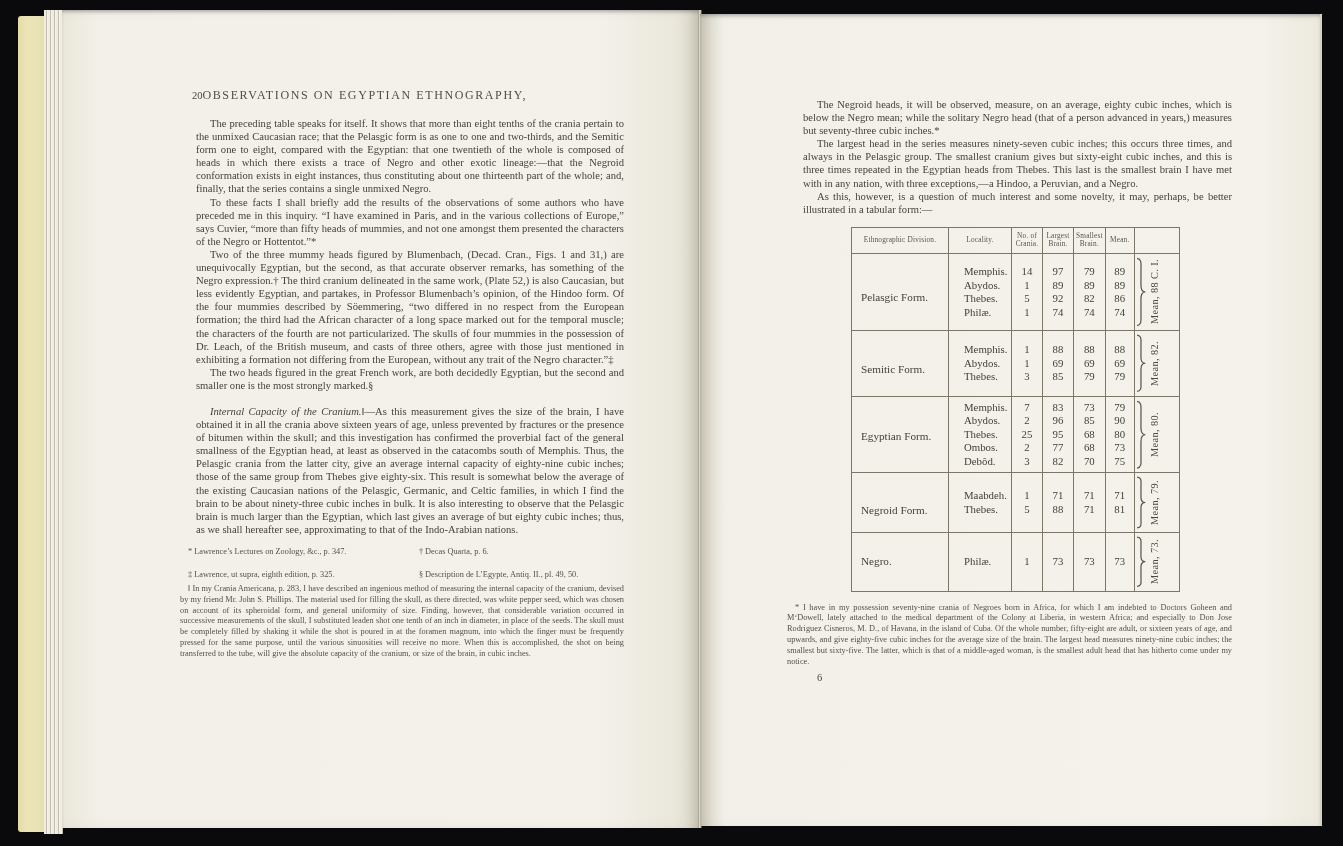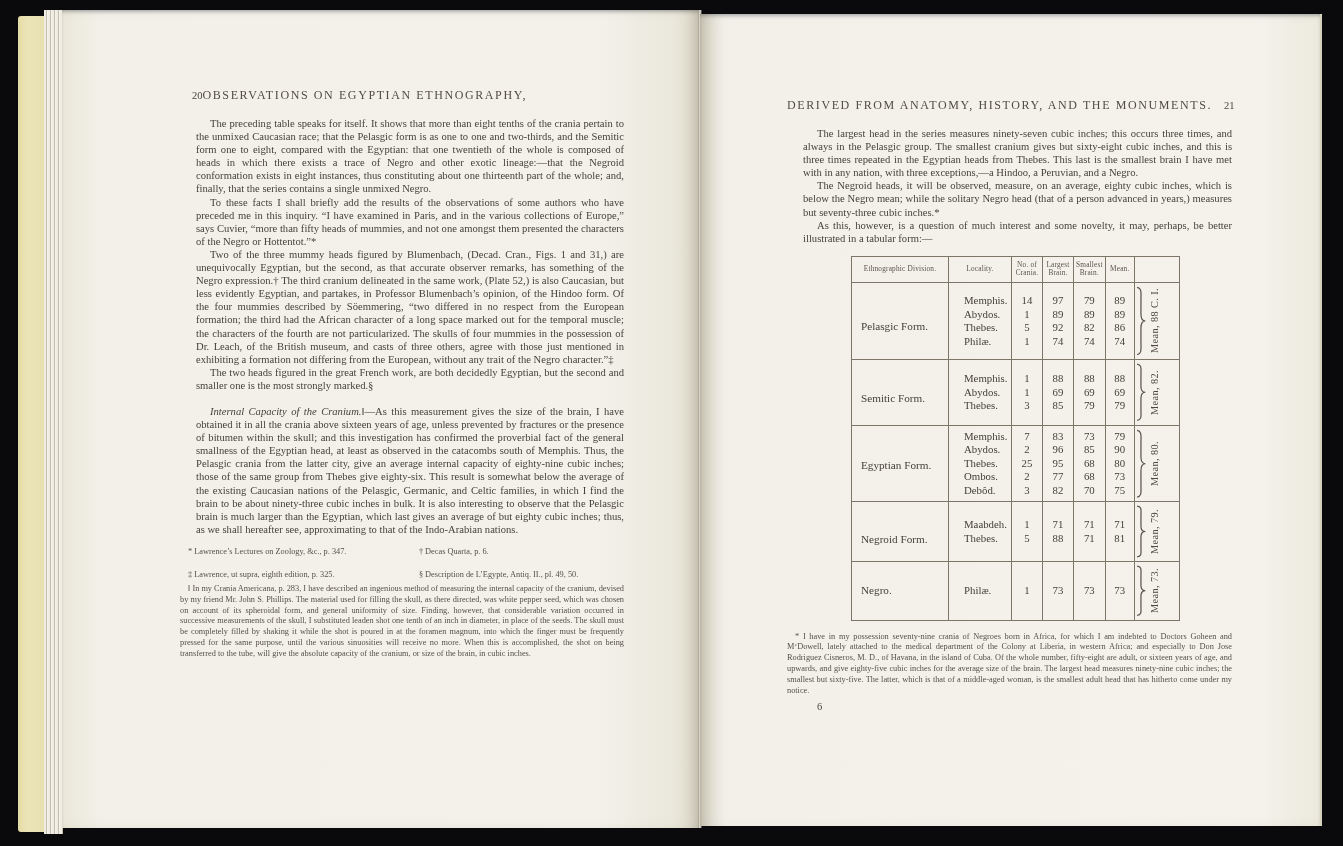--- a/index.html
+++ b/index.html
@@ -139,27 +139,23 @@
       </div>
       <p class="fn-long">‖ In my Crania Americana, p. 283, I have described an ingenious method of measuring the internal capacity of the cranium, devised by my friend Mr. John S. Phillips.  The material used for filling the skull, as there directed, was white pepper seed, which was chosen on account of its spheroidal form, and general uniformity of size.  Finding, however, that considerable variation occurred in successive measurements of the skull, I substituted leaden shot one tenth of an inch in diameter, in place of the seeds.  The skull must be completely filled by shaking it while the shot is poured in at the foramen magnum, into which the finger must be frequently pressed for the same purpose, until the various sinuosities will receive no more.  When this is accomplished, the shot on being transferred to the tube, will give the absolute capacity of the cranium, or size of the brain, in cubic inches.</p>
     </div>
   </div>
 </div>
 
 <div class="gutter"></div>
 
 <div class="page page-right">
   <div class="text-block tb-right">
-    <div class="running-row">
-      <span class="running-title">DERIVED FROM ANATOMY, HISTORY, AND THE MONUMENTS.</span>
-      <span class="pageno">21</span>
-    </div>
     <div class="body-text">
+      <p>The Negroid heads, it will be observed, measure, on an average, eighty cubic inches, which is below the Negro mean; while the solitary Negro head (that of a person advanced in years,) measures but seventy-three cubic inches.*</p>
       <p>The largest head in the series measures ninety-seven cubic inches; this occurs three times, and always in the Pelasgic group.  The smallest cranium gives but sixty-eight cubic inches, and this is three times repeated in the Egyptian heads from Thebes.  This last is the smallest brain I have met with in any nation, with three exceptions,—a Hindoo, a Peruvian, and a Negro.</p>
-      <p>The Negroid heads, it will be observed, measure, on an average, eighty cubic inches, which is below the Negro mean; while the solitary Negro head (that of a person advanced in years,) measures but seventy-three cubic inches.*</p>
       <p>As this, however, is a question of much interest and some novelty, it may, perhaps, be better illustrated in a tabular form:—</p>
     </div>
 
     <div class="table-wrap">
       <table class="cranial">
         <colgroup>
           <col style="width:97px">
             <col style="width:63px">
             <col style="width:31px">
           <col style="width:31px">

